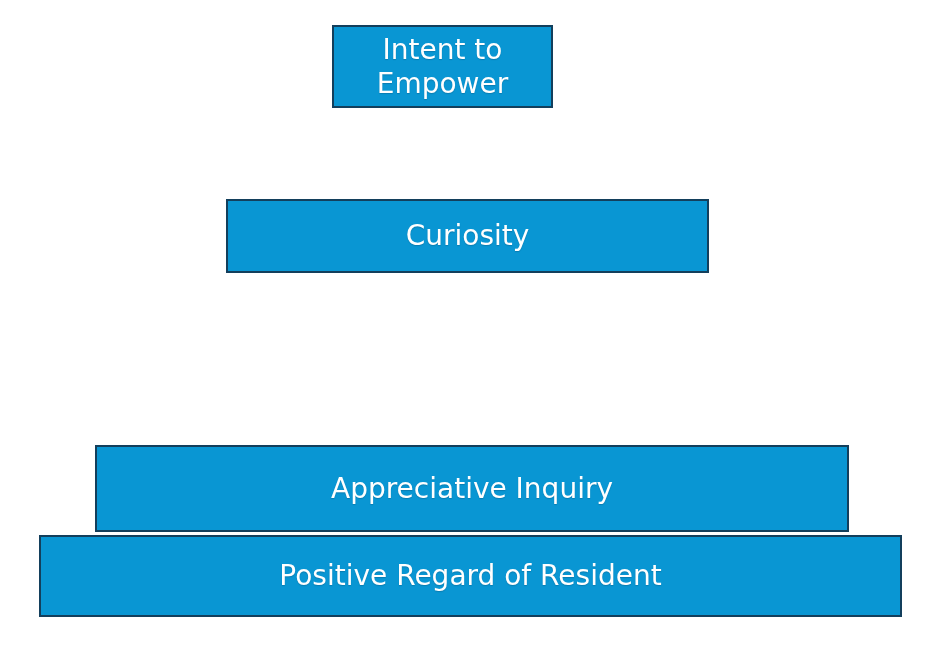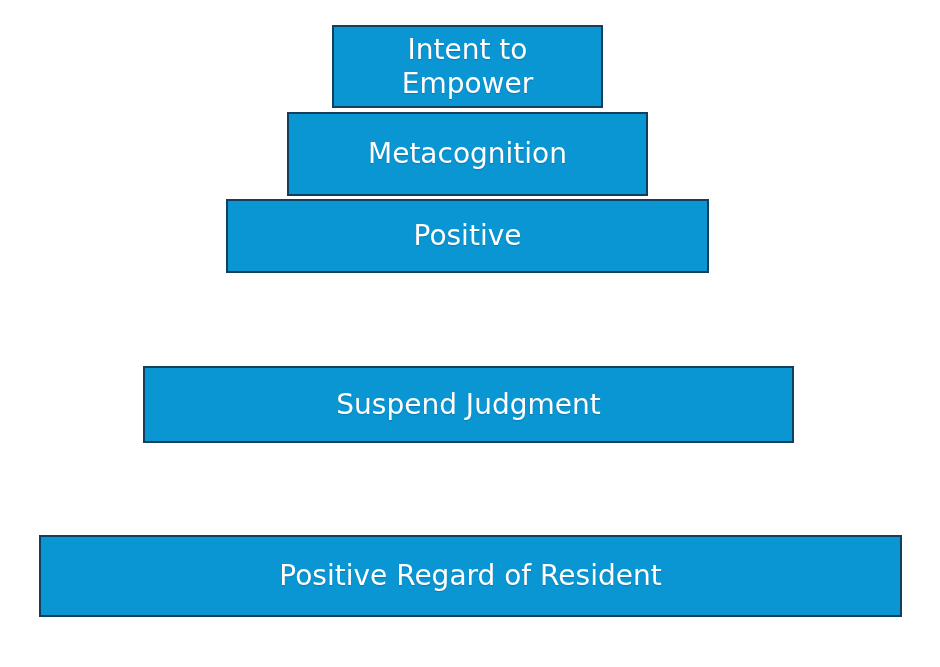--- a/index.html
+++ b/index.html
@@ -25,41 +25,38 @@
     align-items: center;
     justify-content: center;
     text-align: center;
     font-size: 28px;
     line-height: 1.2;
     white-space: pre-line;
     text-shadow: 0 1px 1px rgba(10, 50, 80, 0.25);
     user-select: none;
   }
   
-  .l0 { left: 332px; top:  25px; width: 271px; height:  83px; }
+  .l0 { left: 332px; top:  25px; width: 221px; height:  83px; }
   .l1 { left: 287px; top: 112px; width: 361px; height:  84px; }
   .l2 { left: 226px; top: 199px; width: 483px; height:  74px; }
   .l3 { left: 177px; top: 276px; width: 580px; height:  87px; }
   .l4 { left: 143px; top: 366px; width: 651px; height:  77px; }
   .l5 { left:  95px; top: 445px; width: 754px; height:  87px; }
   .l6 { left:  39px; top: 535px; width: 863px; height: 82px; }
 </style>
 </head>
 <body>
 
 <div class="canvas" style="--fill: #0996d3; --border: #133f5c; --text: #ffffff; --bg: #ffffff;">
   <div class="level l0">
     <span>Intent to
 Empower</span>
   </div>
-  <div class="level l1">
-    <span>Metacognition</span>
+  <div class="level l2">
+    <span>Curiosity</span>
   </div>
-  <div class="level l2">
-    <span>Positive</span>
-  </div>
-  <div class="level l4">
-    <span>Suspend Judgment</span>
+  <div class="level l5">
+    <span>Appreciative Inquiry</span>
   </div>
   <div class="level l6">
     <span>Positive Regard of Resident</span>
   </div>
 </div>
 
 </body></html>

